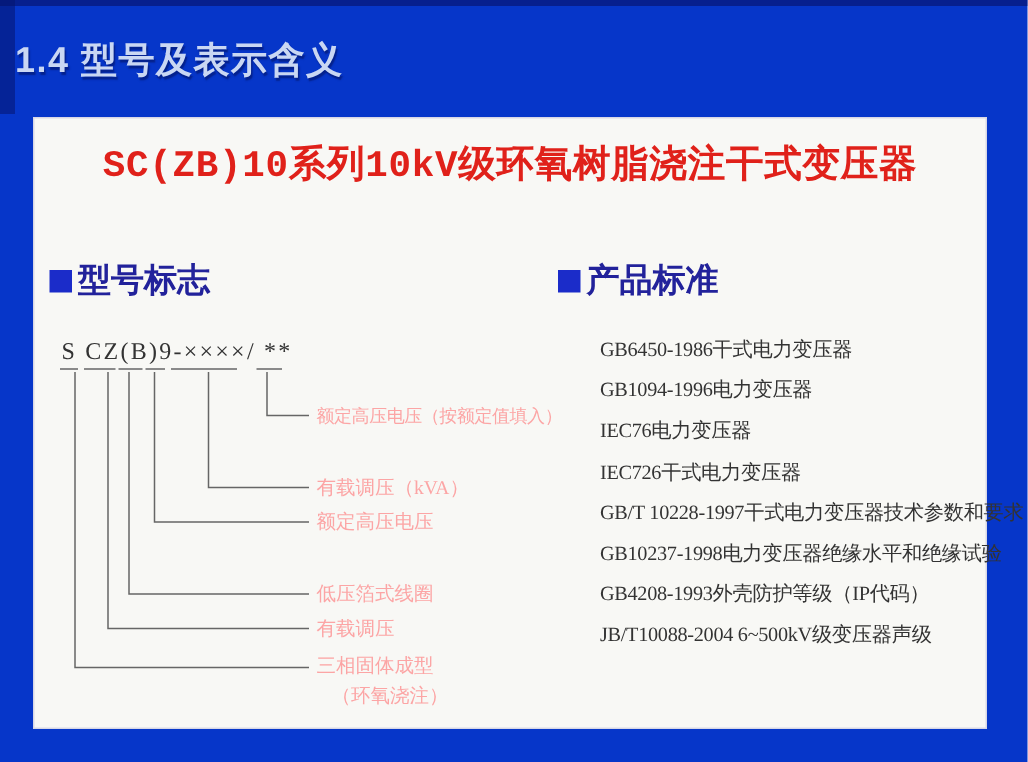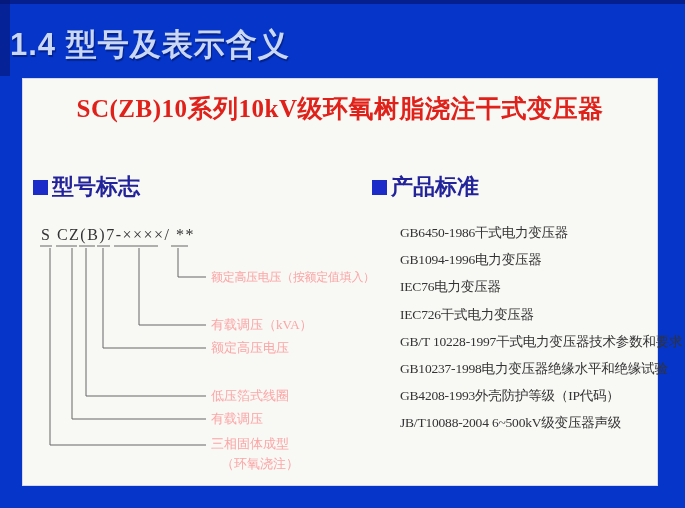--- a/index.html
+++ b/index.html
@@ -8,34 +8,34 @@
     background:#0636c9;
     font-family:"Liberation Serif","DejaVu Serif",serif;
   }
   .edge-top{position:absolute;left:0;top:0;width:685px;height:4px;background:rgba(6,20,110,.65);}
   .edge-left{position:absolute;left:0;top:0;width:10px;height:76px;background:rgba(6,20,110,.55);}
 
   .slide-header{position:absolute;left:0;top:0;width:685px;height:76px;}
   .slide-title{
     position:absolute;left:10px;top:24px;
     font-family:"Liberation Sans","DejaVu Sans",sans-serif;
-    font-weight:bold;font-size:31px;color:#c9d7f3;
+    font-weight:bold;font-size:24px;color:#c9d7f3;
     text-shadow:1px 2px 1px rgba(4,16,90,.55);
     letter-spacing:1px;white-space:nowrap;
   }
 
   .content-panel{
     position:absolute;left:22px;top:78px;width:636px;height:408px;
     background:#f8f8f5;box-shadow:0 0 0 1px #d7d7e6 inset;
   }
 
   .banner-title{
     position:absolute;left:22px;top:92px;width:636px;
     text-align:center;
-    font-family:Liberation Serif, serif;
+    font-family:Liberation Mono, monospace;
     font-weight:bold;font-size:25px;color:#e0211a;
     letter-spacing:.5px;white-space:nowrap;
   }
 
   .section-header{
     position:absolute;
     font-family:"Liberation Serif","DejaVu Serif",serif;
     font-weight:bold;font-size:22px;color:#22229b;
     white-space:nowrap;
   }
@@ -89,21 +89,21 @@
 <div class="banner-title">SC(ZB)10系列10kV级环氧树脂浇注干式变压器</div>
 
 <div id="model-header" class="section-header">
   <span class="sq"></span><span>型号标志</span>
 </div>
 
 <div id="standards-header" class="section-header">
   <span class="sq"></span><span>产品标准</span>
 </div>
 
-<div class="model-code">S CZ(B)7-××××/ **</div>
+<div class="model-code">S CZ(B)9-××××/ **</div>
 
 <svg class="diagram-svg" viewBox="0 0 685 508" xmlns="http://www.w3.org/2000/svg">
   <g stroke="#666" stroke-width="1" fill="none">
 
     <line x1="40" y1="246" x2="52" y2="246"></line>
     <line x1="56" y1="246" x2="77" y2="246"></line>
     <line x1="79" y1="246" x2="95" y2="246"></line>
     <line x1="97" y1="246" x2="110" y2="246"></line>
     <line x1="114" y1="246" x2="158" y2="246"></line>
     <line x1="171" y1="246" x2="188" y2="246"></line>

